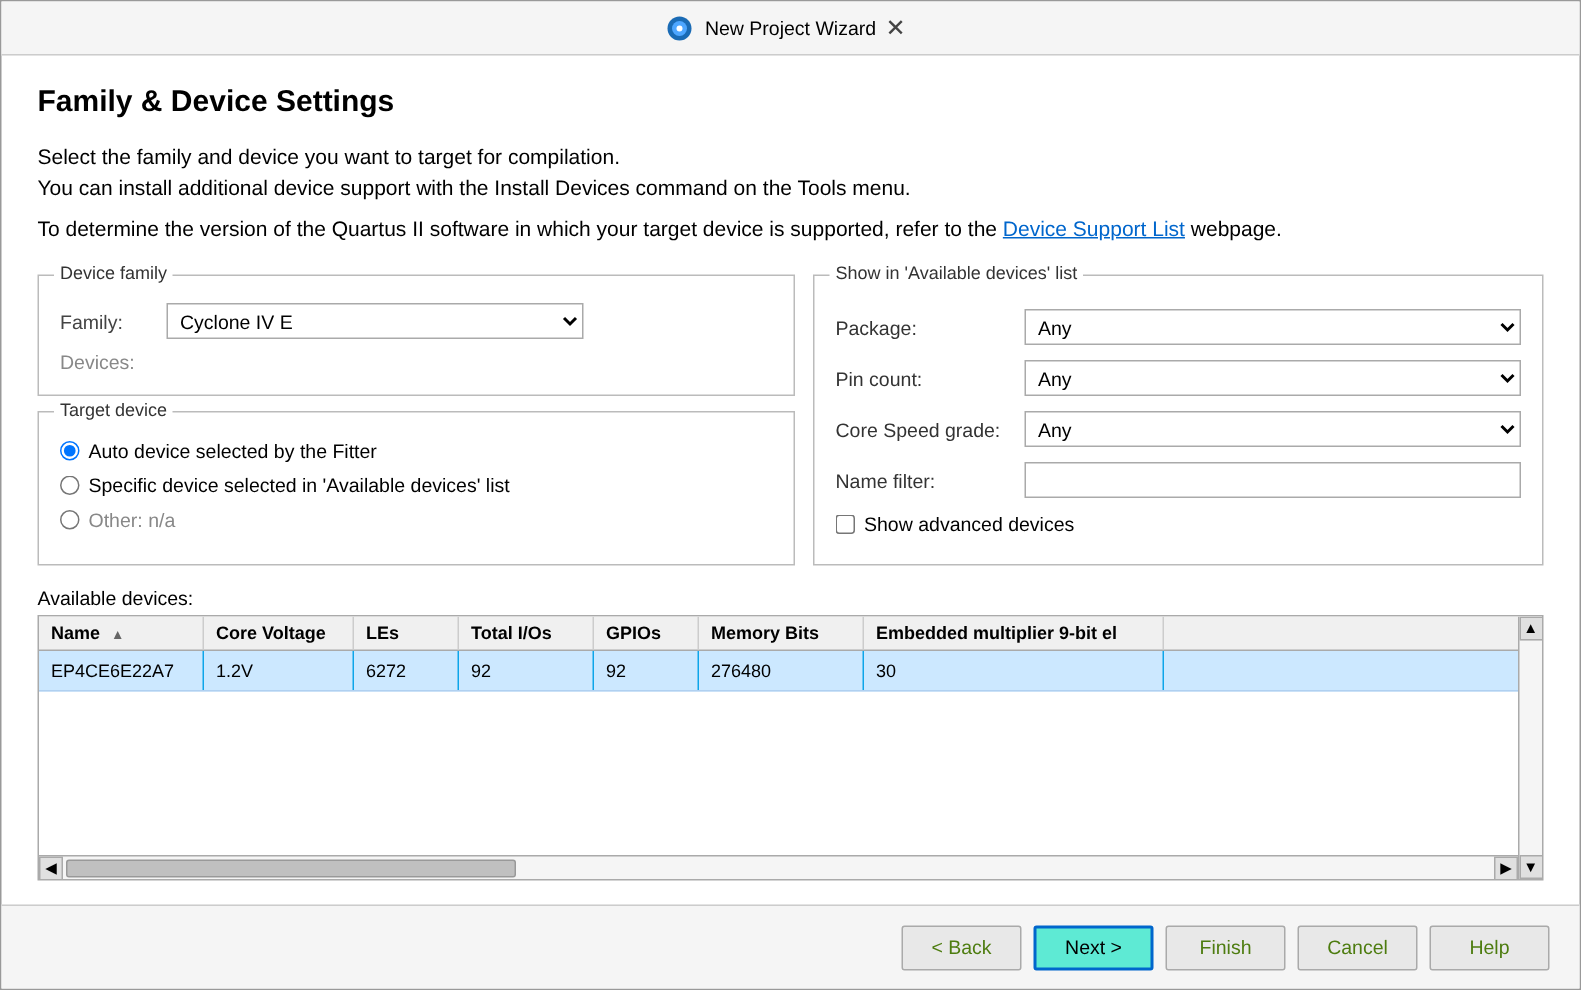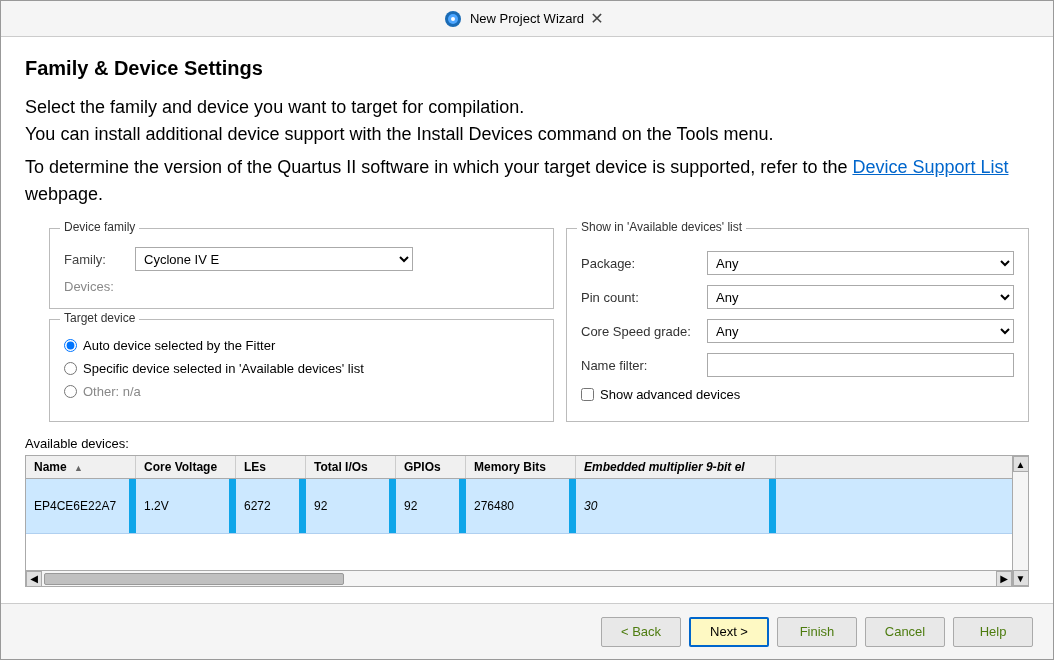--- a/index.html
+++ b/index.html
@@ -62,36 +62,35 @@
       flex-direction: column;
       overflow: hidden;
     }
     .page-title {
       font-size: 20px;
       font-weight: bold;
       margin-bottom: 14px;
       color: #000;
     }
     .description {
-      font-size: 18px;
+      font-size: 14px;
       color: #000;
       margin-bottom: 6px;
       line-height: 1.5;
     }
     .description-link {
       color: #0066cc;
       text-decoration: underline;
       cursor: pointer;
     }
     .main-panels {
       display: flex;
       gap: 12px;
       margin-top: 14px;
       flex-shrink: 0;
-      margin-left: 24px;
     }
     .panel-left {
       flex: 0 0 505px;
       display: flex;
       flex-direction: column;
       gap: 0;
     }
     .panel-right {
       flex: 1;
     }
@@ -219,34 +218,34 @@
       overflow-y: auto;
       overflow-x: hidden;
       position: relative;
     }
     .table-row-data {
       display: flex;
       background: #cce8ff;
       border-bottom: 1px solid #b0d0f0;
     }
     .td {
-      padding: 20px 8px;
+      padding: 6px 8px;
       font-size: 12px;
-      border-right: 7px solid #0ea5e9;
+      border-right: 1px solid #0ea5e9;
       white-space: nowrap;
       overflow: hidden;
       color: #000;
     }
     .col-name { width: 110px; flex-shrink: 0; }
     .col-corevolt { width: 100px; flex-shrink: 0; }
     .col-les { width: 70px; flex-shrink: 0; }
     .col-totalio { width: 90px; flex-shrink: 0; }
     .col-gpios { width: 70px; flex-shrink: 0; }
     .col-membits { width: 110px; flex-shrink: 0; }
-    .col-embedded { width: 200px; flex-shrink: 0; font-style: italic; }
+    .col-embedded { width: 200px; flex-shrink: 0; }
     .scrollbar-v {
       width: 16px;
       border-left: 1px solid #aaa;
       background: #f5f5f5;
       display: flex;
       flex-direction: column;
       align-items: center;
     }
     .sort-arrow {
       font-size: 9px;
@@ -326,21 +325,21 @@
       min-width: 80px;
       padding: 0 16px;
       font-size: 13px;
       border: 1px solid #aaa;
       background: #e8e8e8;
       cursor: pointer;
       border-radius: 2px;
       color: #4d7c0f;
     }
     .btn-primary {
-      background: #fef9c3;
+      background: #5eead4;
       border: 2px solid #0066cc;
       color: #000;
     }
     .devices-row {
       display: flex;
       align-items: center;
       gap: 6px;
     }
     .devices-label {
       font-size: 13px;

